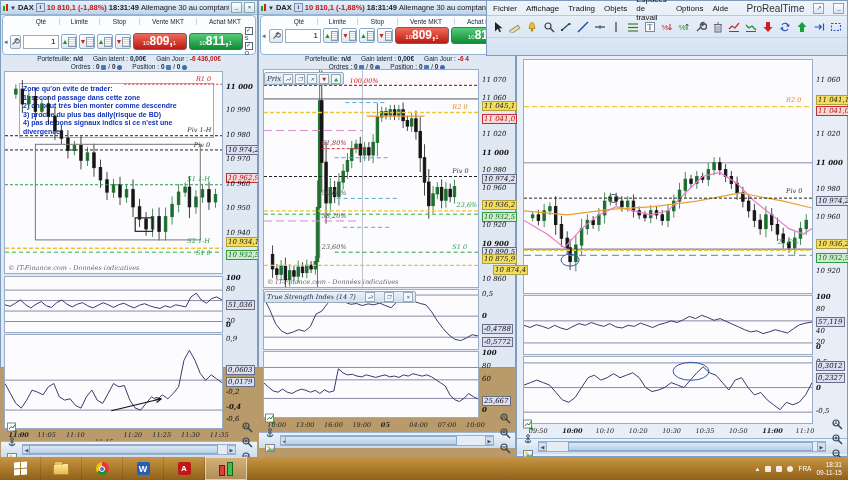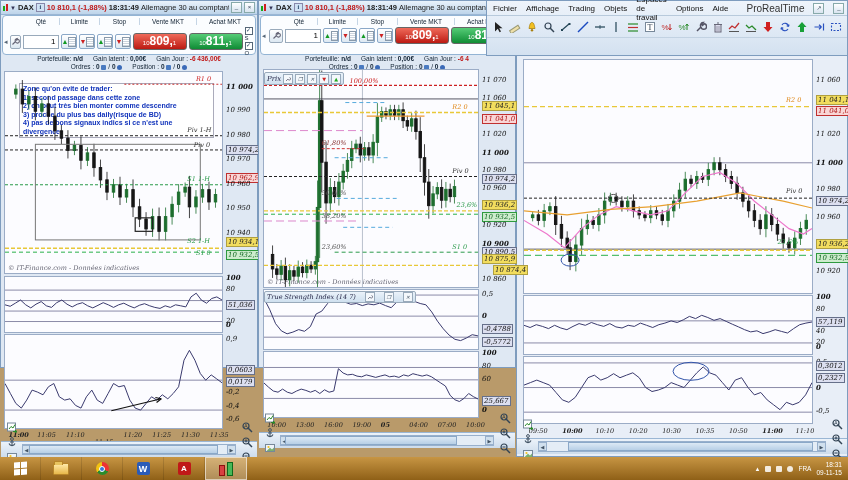--- a/index.html
+++ b/index.html
@@ -348,21 +348,21 @@
           <line x1="106.33" y1="75.72857142857144" x2="156.24" y2="63.77142857142858" stroke="#111" stroke-width="1.2"></line>
           <line x1="156.24" y1="63.77142857142858" x2="151.59402566963524" y2="67.56812746936501" stroke="#111" stroke-width="1.2"></line>
           <line x1="156.24" y1="63.77142857142858" x2="150.37795962940902" y2="62.49217773849486" stroke="#111" stroke-width="1.2"></line>
         </svg>
       </div>
     <div class="axis" id="ax-ls" style="left:223px;top:333px;width:33px;height:95px">
         <div class="tick" style="top: 1.31429px;">0,9</div>
         <div class="tick box-g" style="top: 31.1658px;">0,0603</div>
         <div class="tick box-g" style="top: 42.9824px;">0,0179</div>
         <div class="tick" style="top: 54.4571px;">-0,2</div>
-        <div class="tick" style="top: 67.7429px;">-0,4</div>
+        <div class="tick" style="top: 67.7429px; font-weight: bold;">-0,4</div>
         <div class="tick" style="top: 81.0286px;">-0,6</div>
       </div>
 
     <div class="taxis" id="t-left" style="left:3px;top:429px;width:219px;height:10px">
         <span class="b" style="left: 2%;">11:00</span>
         <span style="left: 15.1429%;">11:05</span>
         <span style="left: 28.2857%;">11:10</span>
         <span style="left: 41.4286%; margin-top: 7px;">11:15</span>
         <span style="left: 54.5714%;">11:20</span>
         <span style="left: 67.7143%;">11:25</span>

